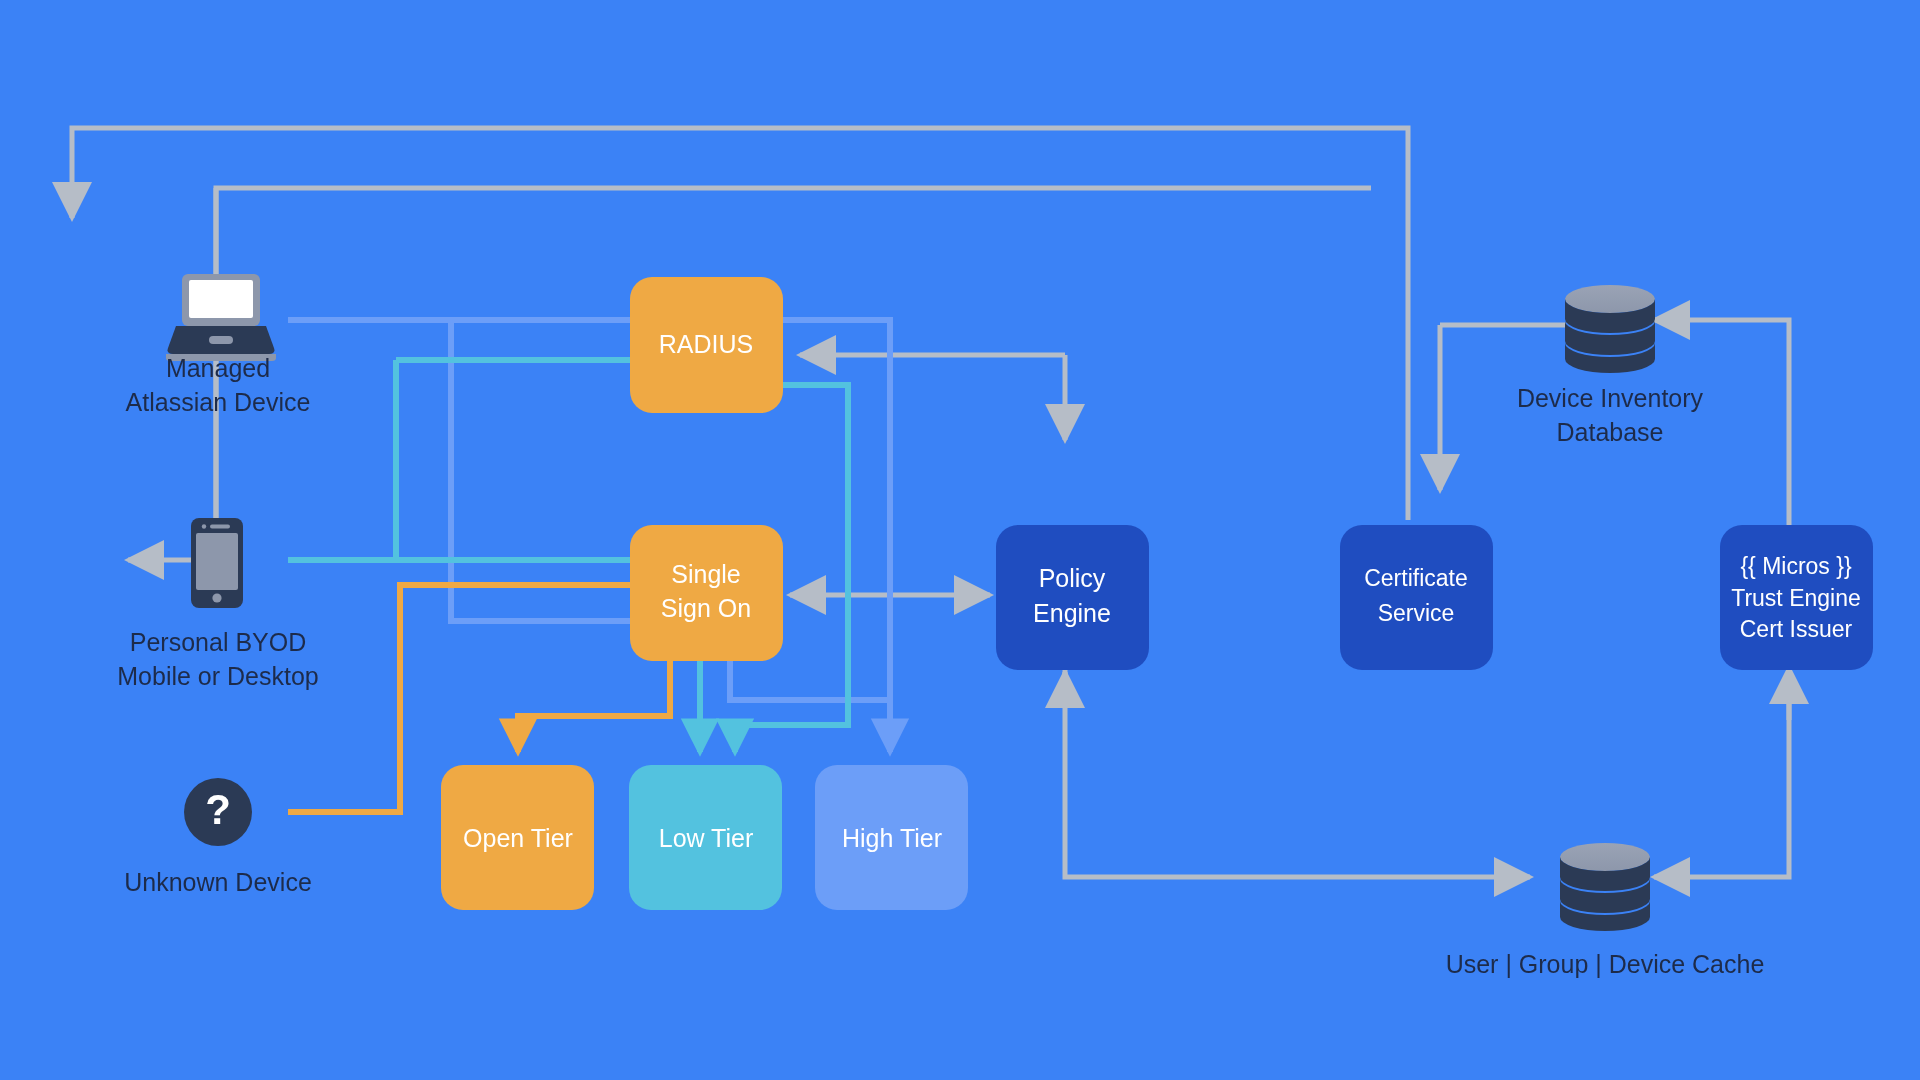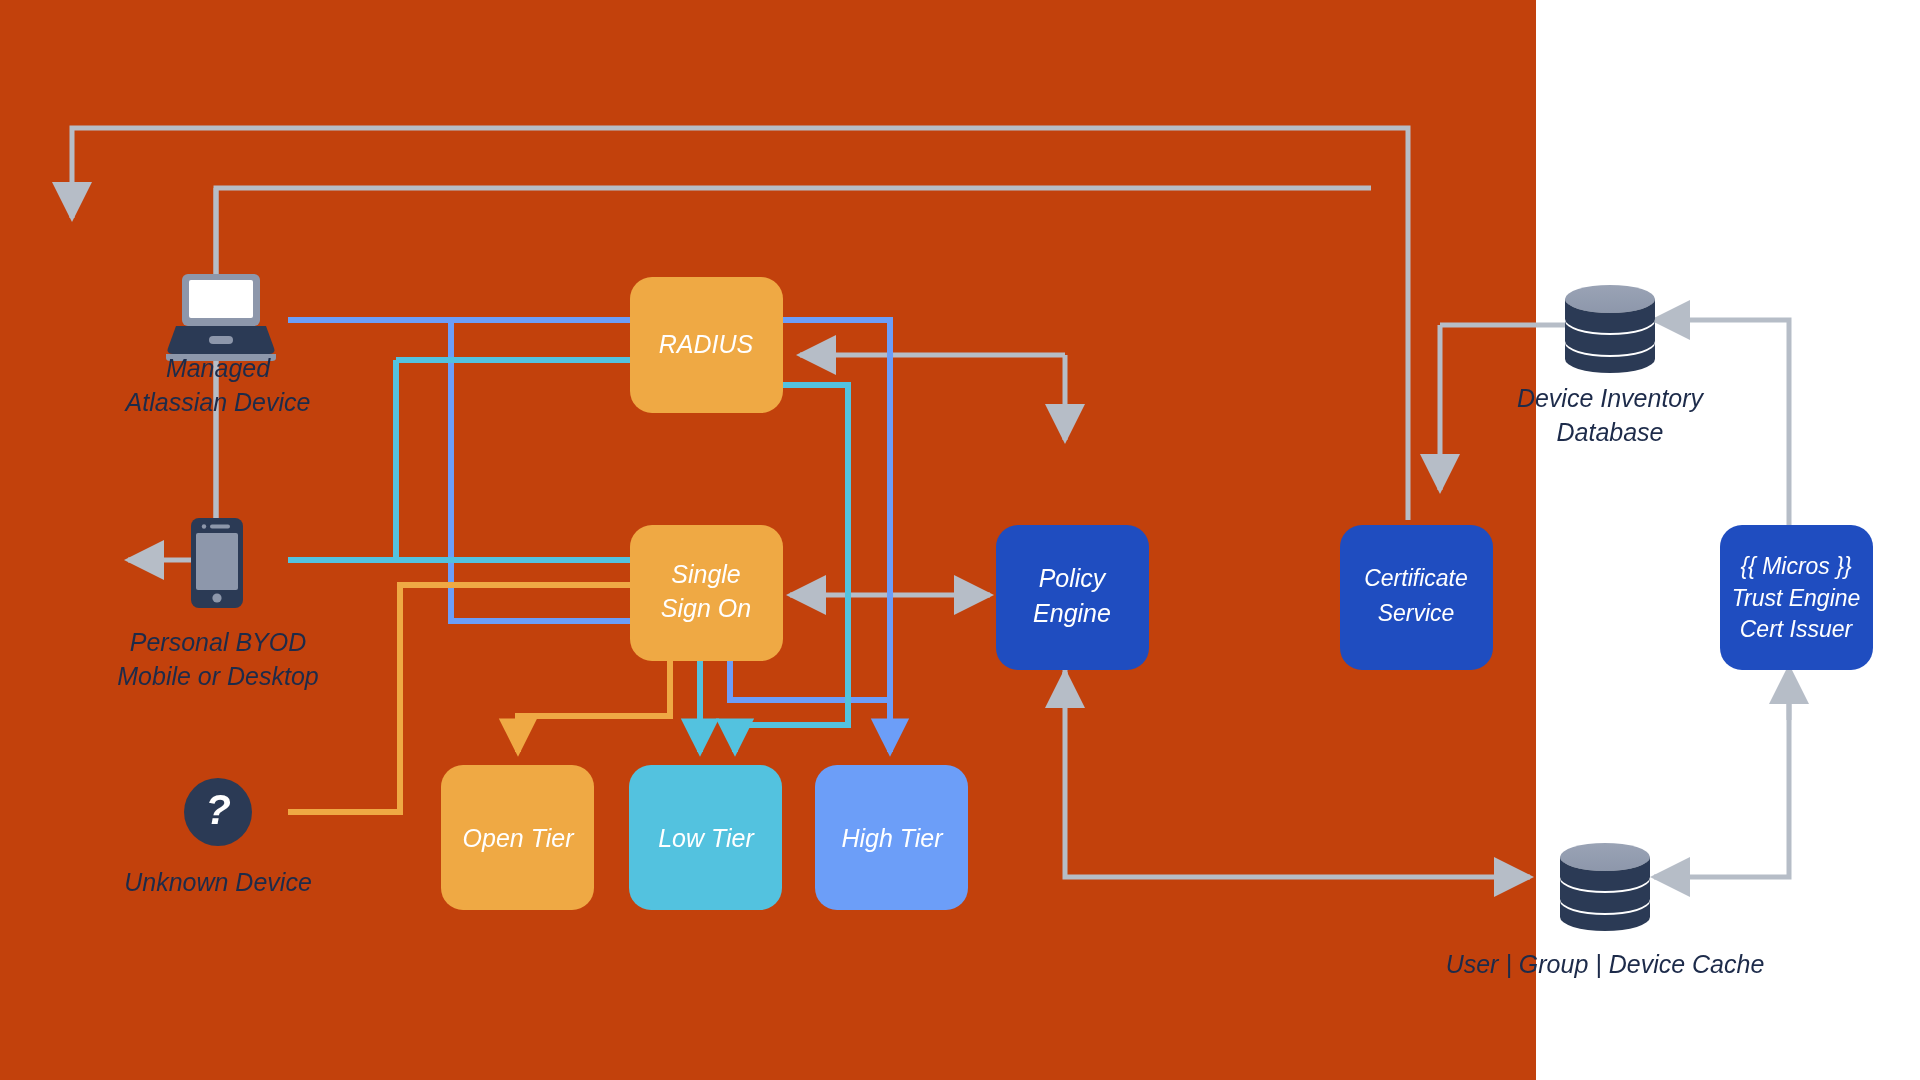--- a/index.html
+++ b/index.html
@@ -9,24 +9,23 @@
     background: #ffffff;
   }
   body {
     width: 1920px;
     height: 1080px;
     font-family: "Liberation Sans", sans-serif;
     overflow: hidden;
   }
   #diagram-root {
     position: relative;
-    width: 1536px;
+    width: 1920px;
     height: 1080px;
-    background: #c2410c;
-    font-style: italic;
+    background: #3b82f6;
   }
   svg.canvas {
     position: absolute;
     top: 0;
     left: 0;
     width: 1920px;
     height: 1080px;
   }
   .node-label {
     font-family: "Liberation Sans", sans-serif;

